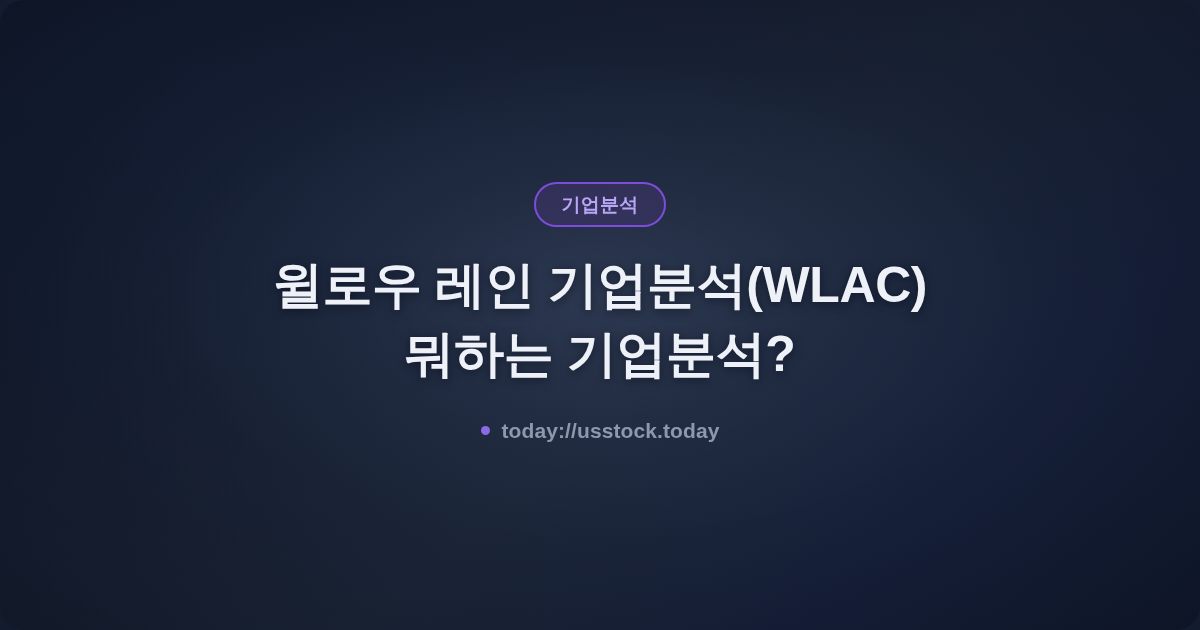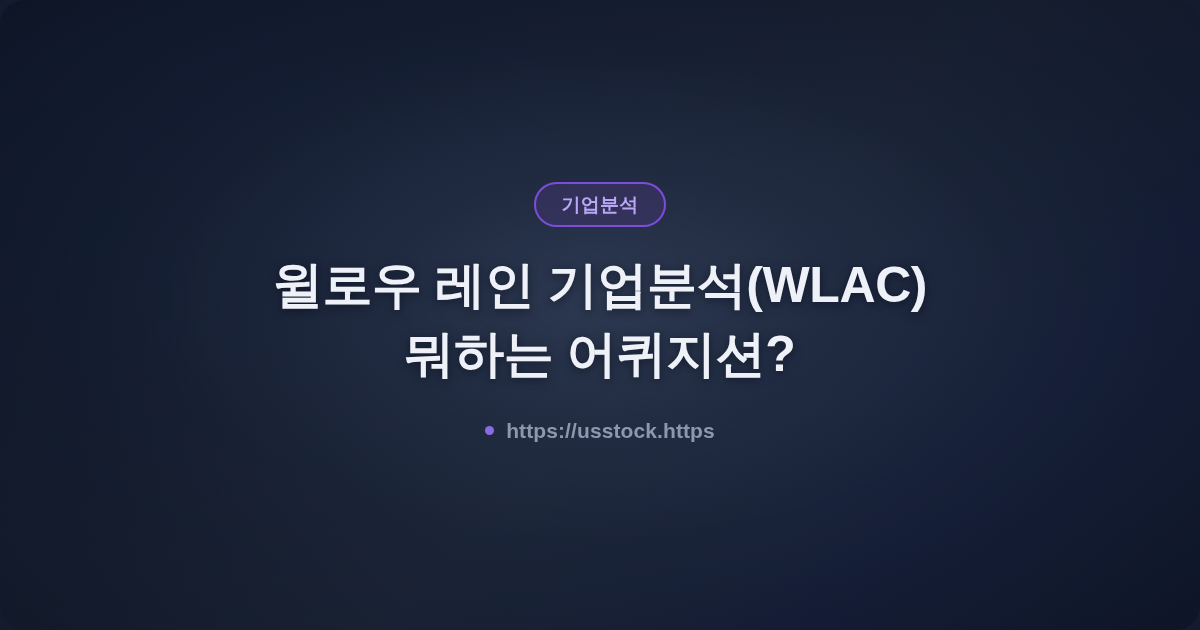--- a/index.html
+++ b/index.html
@@ -114,22 +114,22 @@
 
 <div id="og-card">
   <div class="content">
 
     <div class="badge">
       <span>기업분석</span>
     </div>
 
     <h1 class="title">
       <span class="title-line">윌로우 레인 기업분석(WLAC)</span>
-      <span class="title-line">뭐하는 어퀴지션?</span>
+      <span class="title-line">뭐하는 기업분석?</span>
     </h1>
 
     <div class="site">
       <span class="site-dot"></span>
-      <span class="site-url">https://usstock.https</span>
+      <span class="site-url">today://usstock.today</span>
     </div>
 
   </div>
 </div>
 
 </body></html>

